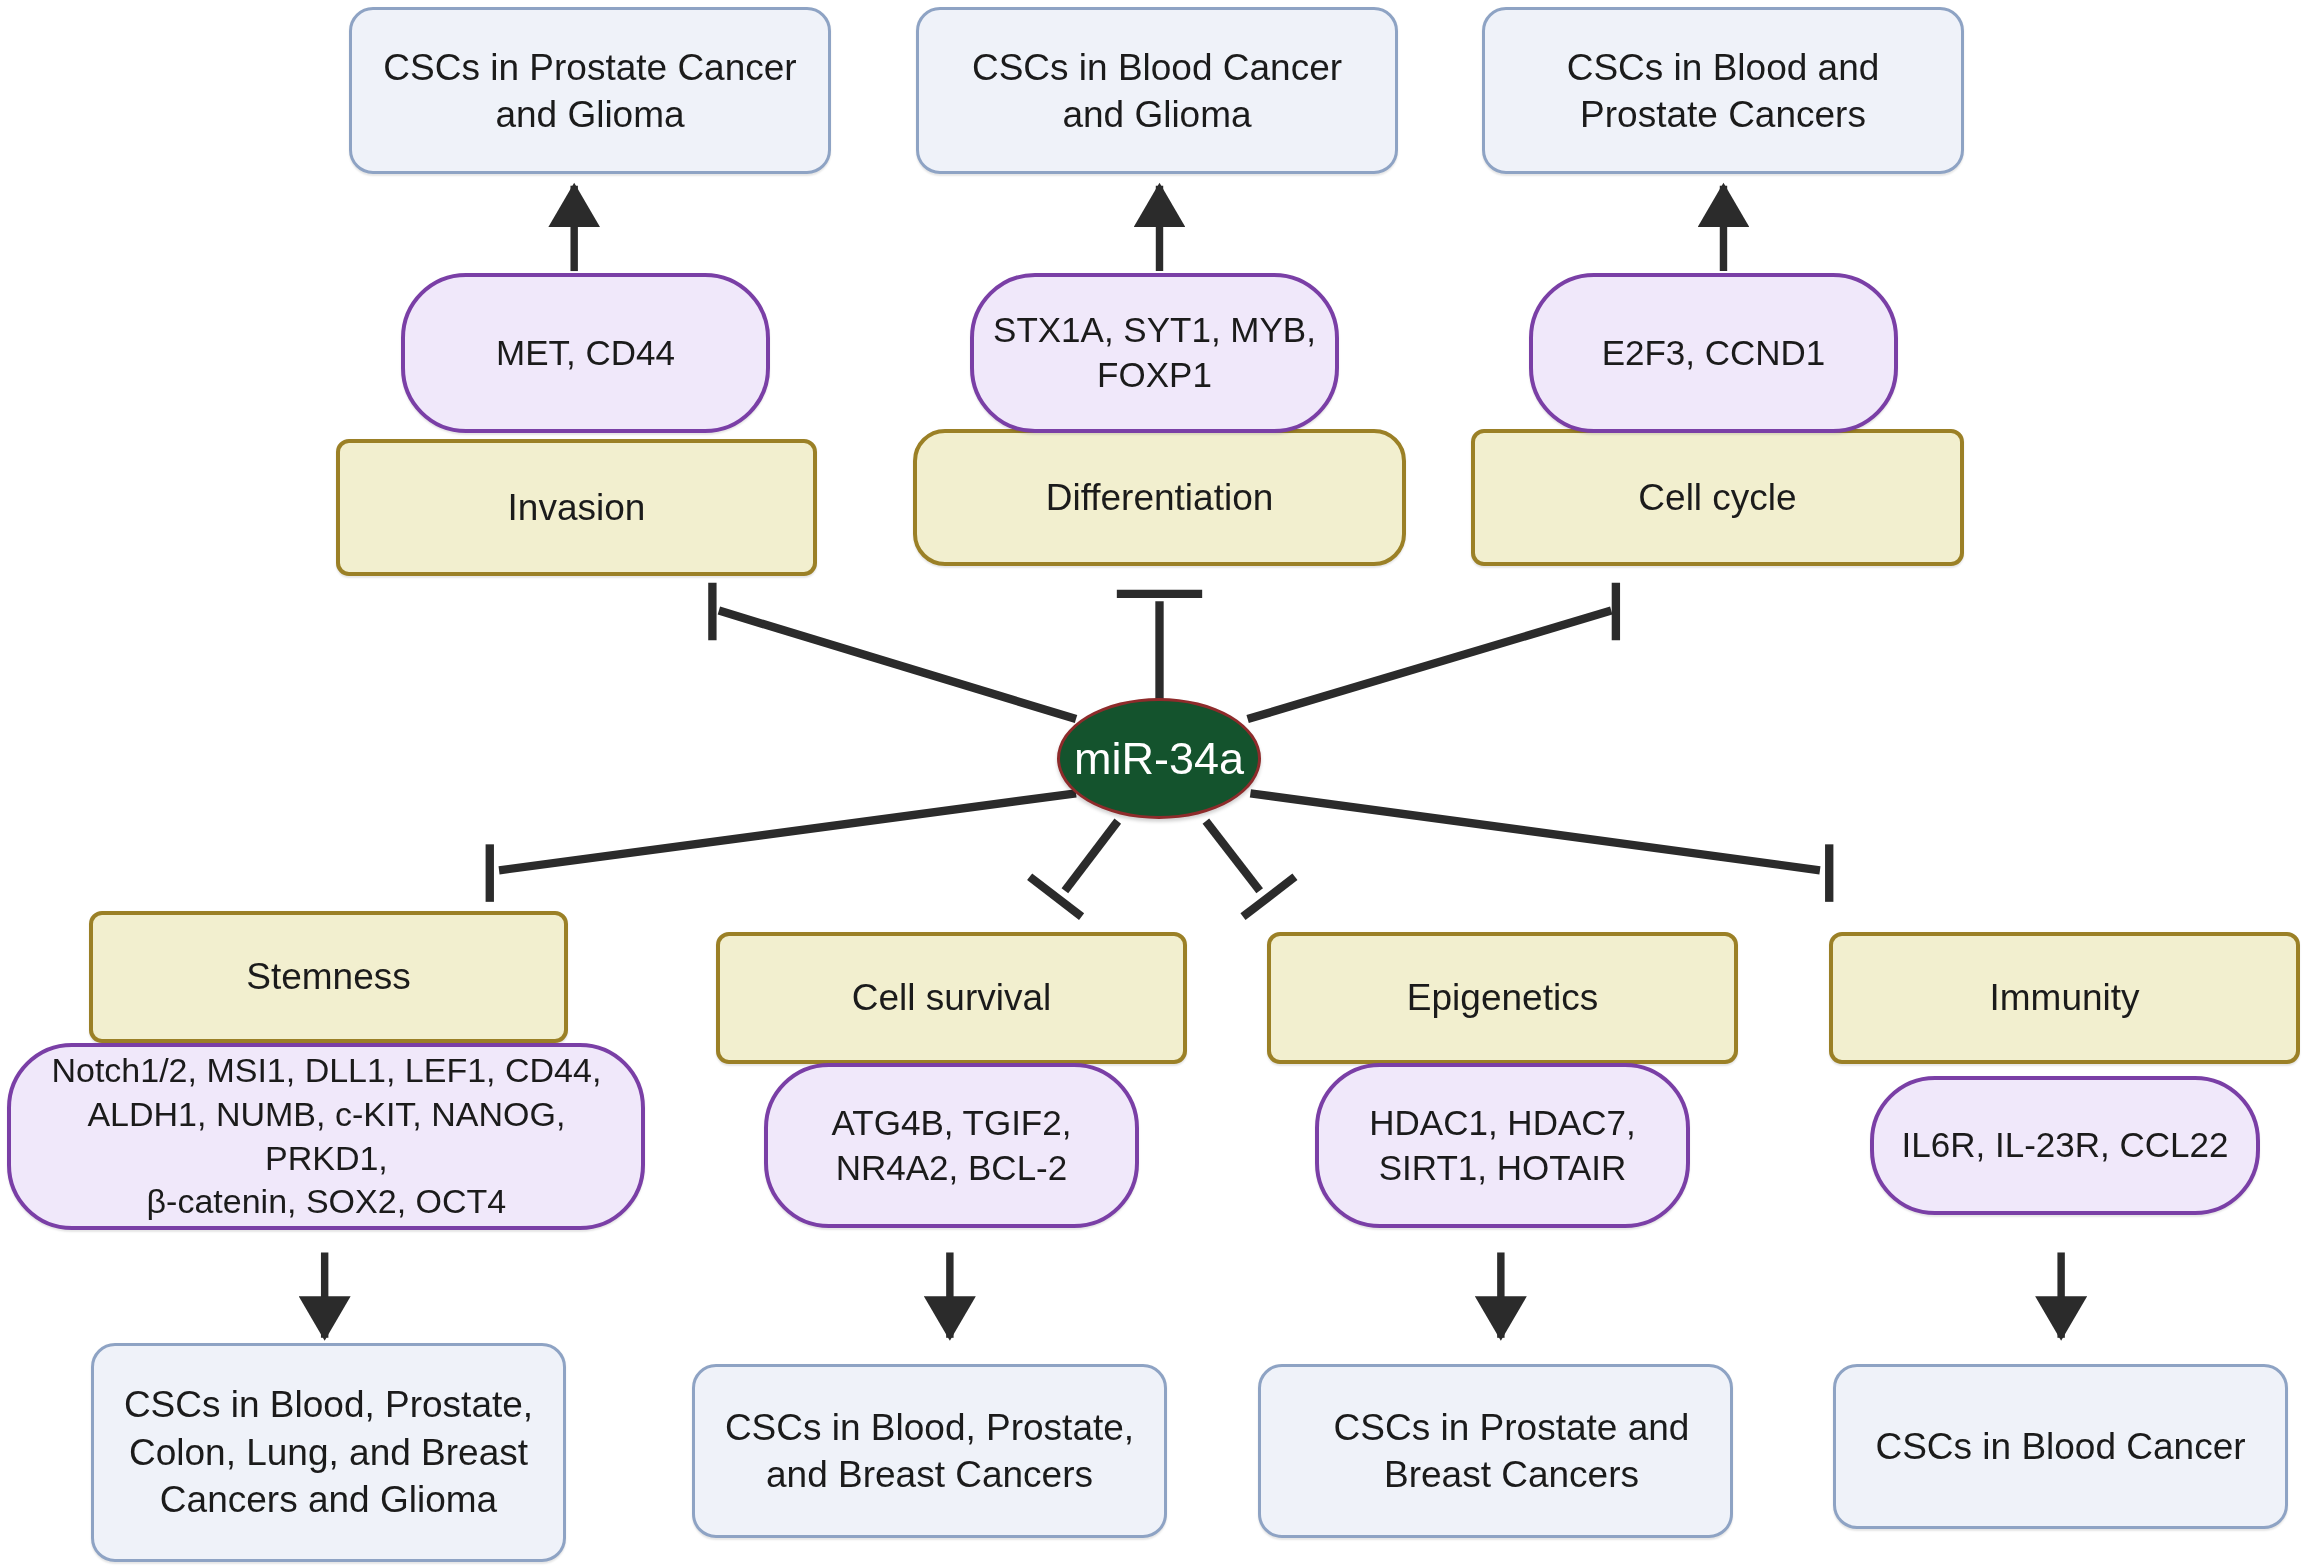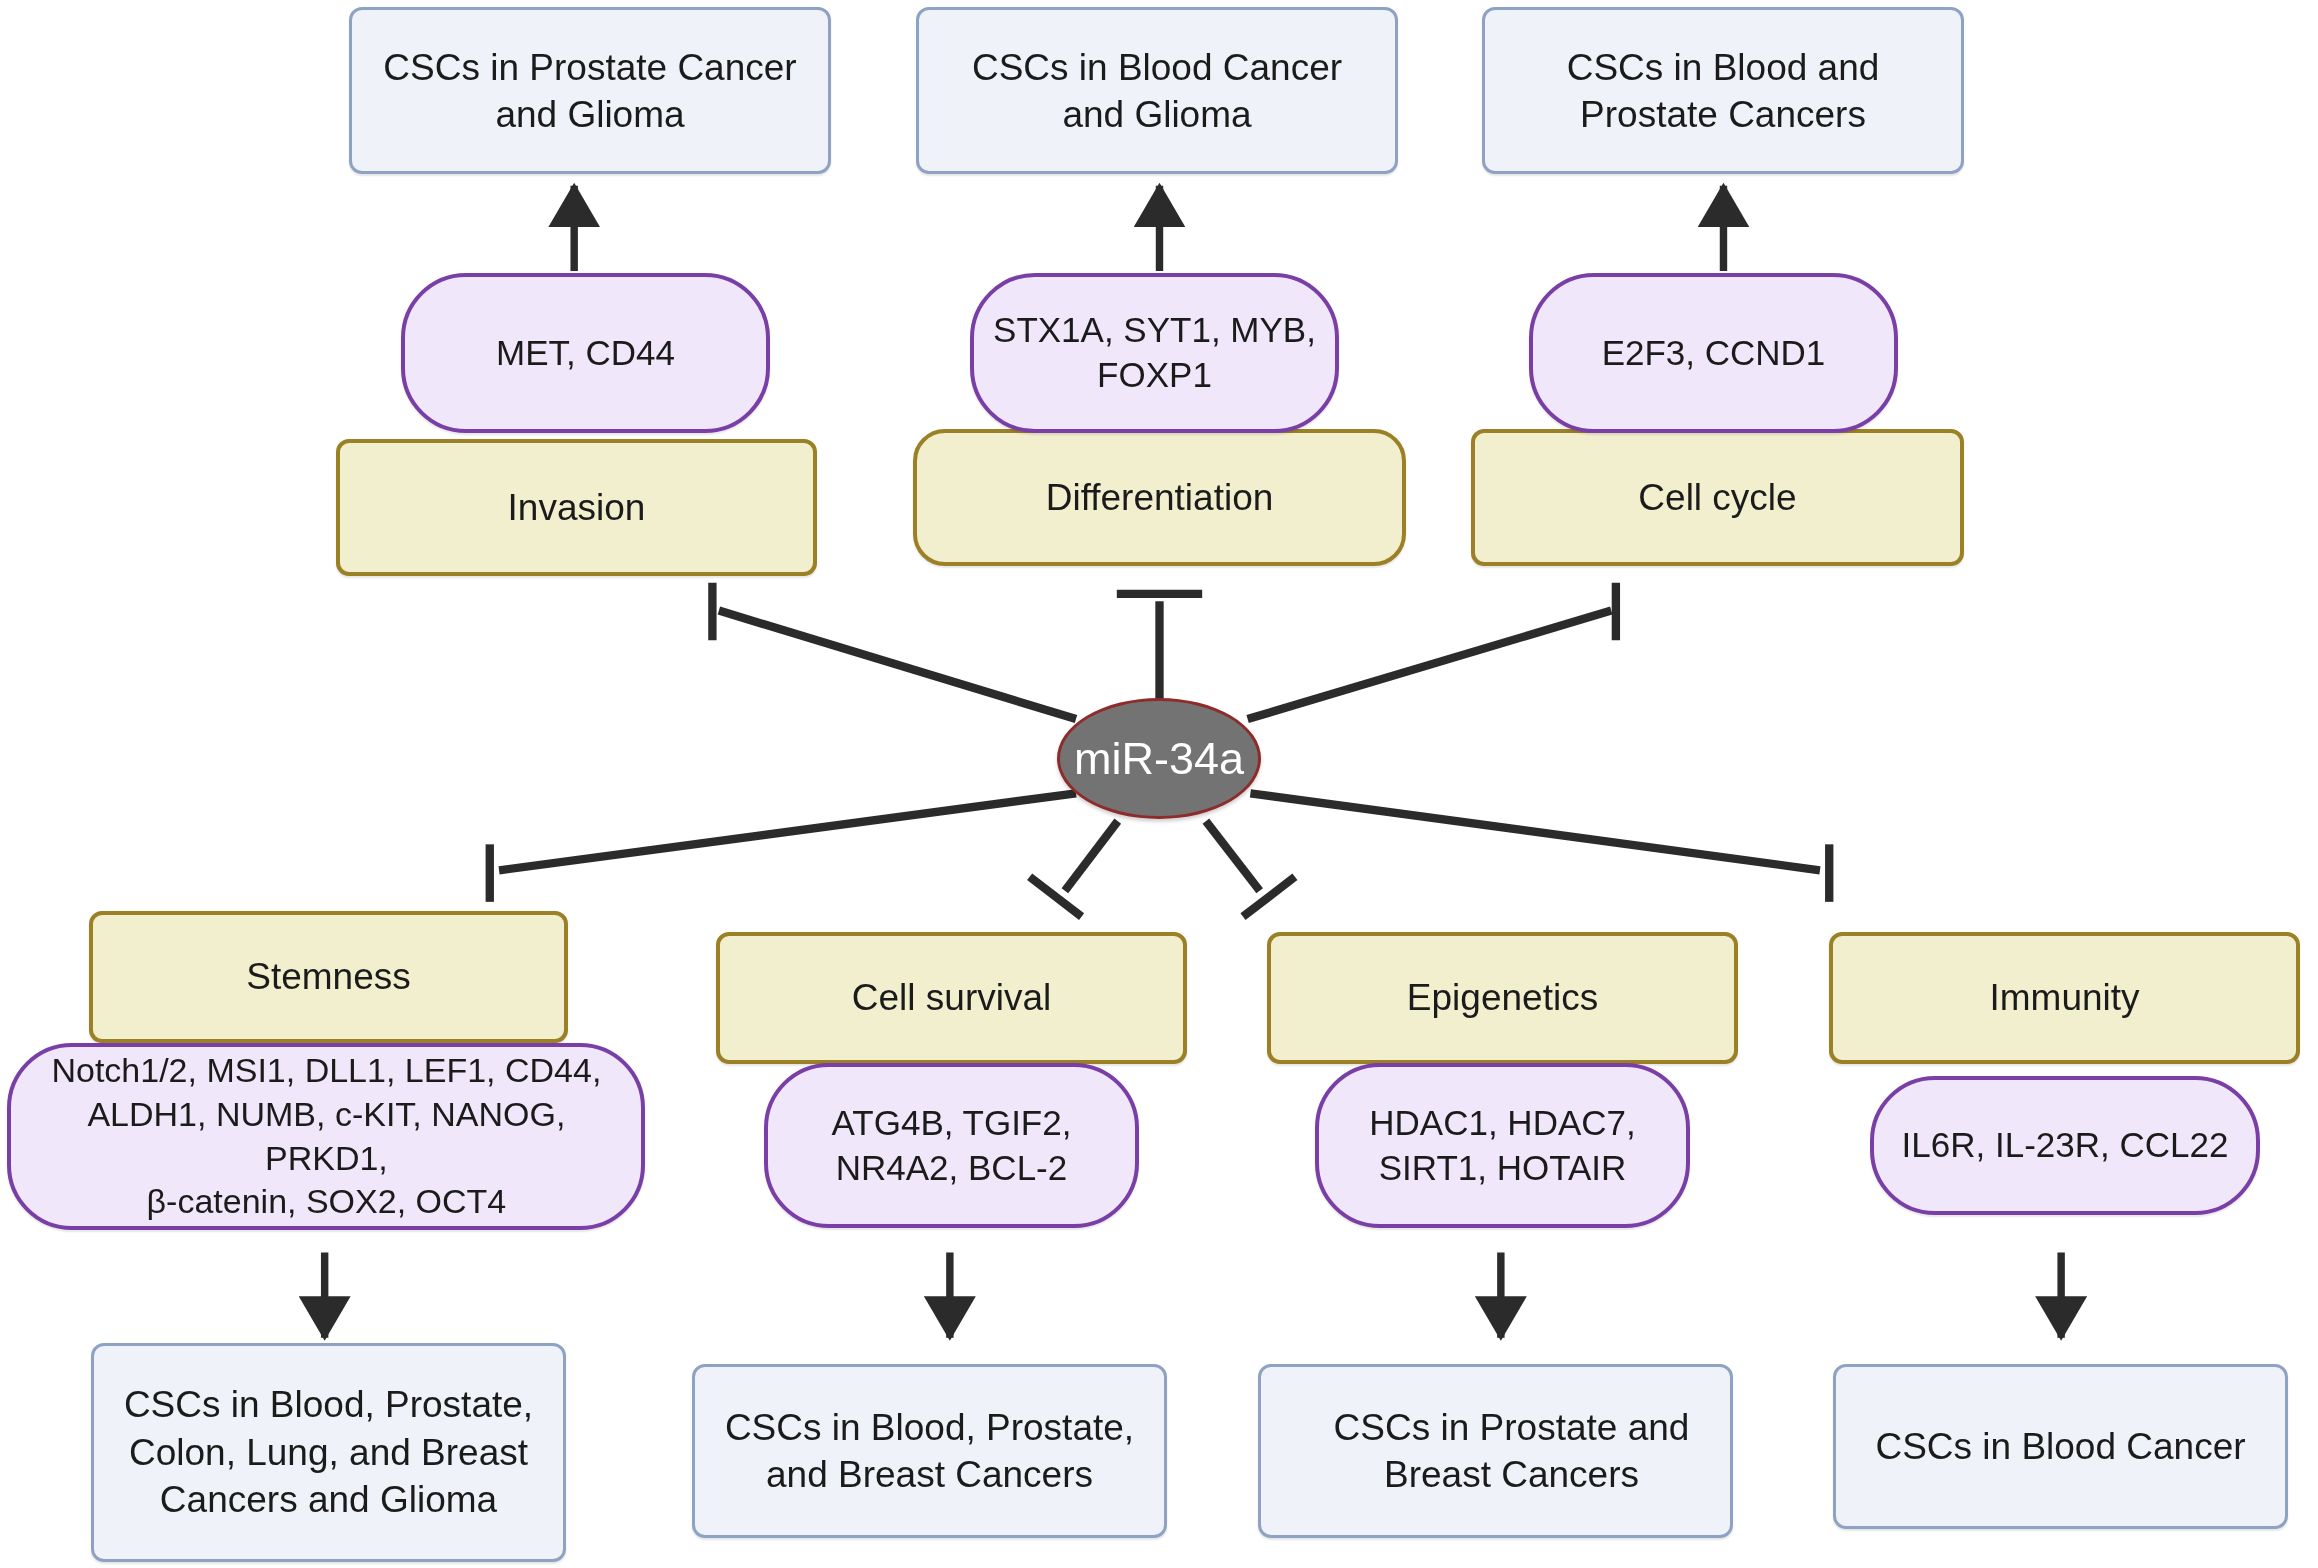--- a/index.html
+++ b/index.html
@@ -33,21 +33,21 @@
     align-items: center;
     justify-content: center;
     text-align: center;
     line-height: 1.28;
     color: #1b1b1b;
   }
   
   .outcome {
     background: #eff2f9;
     border: 3.7px solid #8ea3c4;
-    border-radius: 13px;
+    border-radius: 24px;
     font-size: 37px;
     z-index: 3;
     box-shadow: 0 1.9px 1.9px rgba(0,0,0,0.10);
   }
   
   .process {
     background: #f2efcf;
     border: 4.6px solid #9b8026;
     border-radius: 13px;
     font-size: 37px;
@@ -59,21 +59,21 @@
     background: #f0e8fa;
     border: 4.6px solid #7a3fa6;
     border-radius: 65px;
     font-size: 35px;
     z-index: 6;
     box-shadow: 0 1.9px 1.9px rgba(0,0,0,0.10);
     padding: 0 16.7px;
   }
   
   .hub {
-    background: #737373;
+    background: #14532d;
     border: 3.7px solid #8e2b2b;
     border-radius: 50%;
     color: #ffffff;
     font-size: 45px;
     z-index: 8;
     box-shadow: 0 2.8px 3.7px rgba(0,0,0,0.18);
   }
   .node span { display: block; white-space: pre-line; }
 </style>
 </head>

